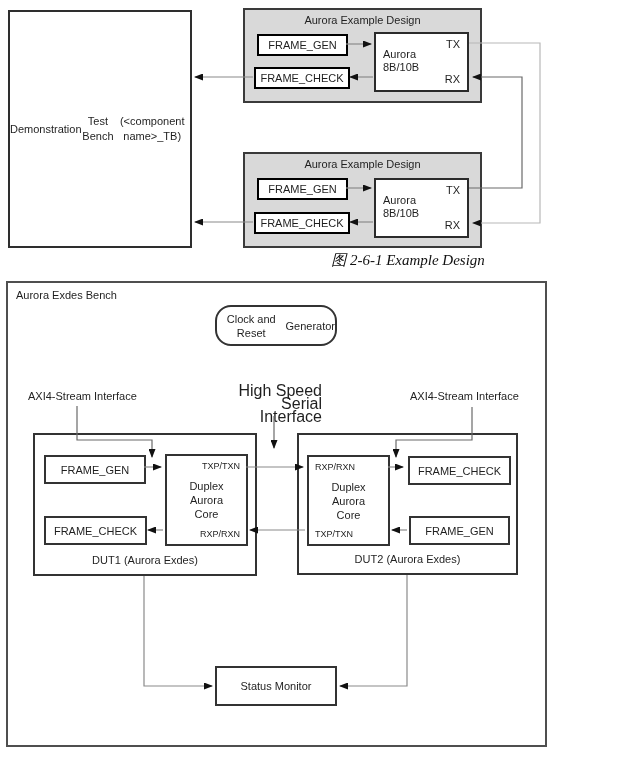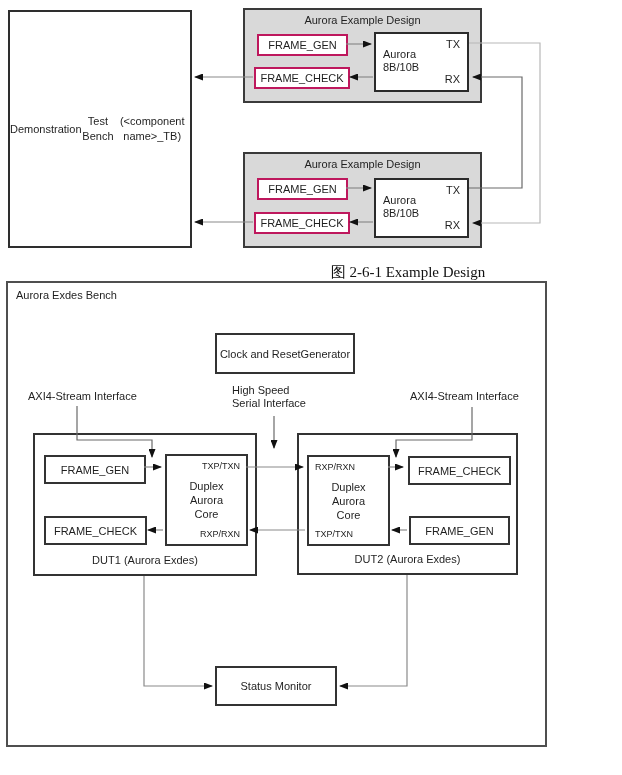--- a/index.html
+++ b/index.html
@@ -4,21 +4,21 @@
 <style>
   html,body{margin:0;padding:0;background:#fff;}
   #page{position:relative;width:622px;height:775px;background:#fff;overflow:hidden;
         font-family:"Liberation Sans",sans-serif;color:var(--text,#1f1f1f);}
   .abs{position:absolute;}
   .box{position:absolute;background:#fff;border:2px solid var(--border-dark,#2e2e2e);box-sizing:border-box;}
   .graybox{position:absolute;background:var(--gray-fill,#d9d9d9);border:2px solid #3a3a3a;box-sizing:border-box;}
   .lbl{font-size:11px;line-height:13px;white-space:nowrap;}
   .ctr{display:flex;flex-direction:row;align-items:center;justify-content:center;text-align:center;}
   .t11{font-size:11px;line-height:15px;}
-  .whitebox{position:absolute;background:#fff;border:2px solid #be185d;box-sizing:border-box;
+  .whitebox{position:absolute;background:#fff;border:2px solid #000000;box-sizing:border-box;
             display:flex;align-items:center;justify-content:center;font-size:11px;white-space:nowrap;}
   .corebox{position:absolute;background:#fff;border:2px solid #2b2b2b;box-sizing:border-box;}
   .port{font-size:9px;white-space:nowrap;}
   .dutcore{display:flex;flex-direction:column;justify-content:space-between;padding:5px 6px;}
   .corename{font-size:11px;line-height:14px;text-align:center;}
   .caption{position:absolute;font-family:"Liberation Serif",serif;font-size:15px;color:#111;
            text-align:center;white-space:nowrap;}
   svg.connectors{position:absolute;left:0;top:0;pointer-events:none;}
   .wire{stroke:var(--wire,#8a8a8a);fill:none;stroke-width:1.2;}
   .wire-light{stroke:var(--wire-light,#b8b8b8);}
@@ -52,33 +52,33 @@
     <div class="whitebox" style="left:12px;top:24px;width:91px;height:22px;">FRAME_GEN</div>
     <div class="whitebox" style="left:9px;top:58px;width:96px;height:22px;">FRAME_CHECK</div>
     <div class="corebox" style="left:129px;top:24px;width:95px;height:60px;">
       <span class="abs lbl" style="left:7px;top:14px;">Aurora</span>
       <span class="abs lbl" style="left:7px;top:27px;">8B/10B</span>
       <span class="abs lbl" style="right:7px;top:4px;">TX</span>
       <span class="abs lbl" style="right:7px;bottom:4px;">RX</span>
     </div>
   </div>
 
-  <div class="caption" style="left:318px;top:263px;width:180px;">图 2-6-1 Example Design</div>
+  <div class="caption" style="left:318px;top:251px;width:180px;font-style:italic;">图 2-6-1 Example Design</div>
 
   <div class="abs" style="left:6px;top:281px;width:541px;height:466px;border:2px solid #4f4f4f;box-sizing:border-box;background:#fff;">
     <div class="abs lbl" style="left:8px;top:6px;">Aurora Exdes Bench</div>
   </div>
 
-  <div class="box ctr" style="left:215px;top:333px;width:140px;height:41px;border-color:#333;font-size:11px;line-height:14px;">
+  <div class="box ctr" style="left:215px;top:305px;width:122px;height:41px;border-color:#333;font-size:11px;line-height:14px;border-radius:16px;">
     <span>Clock and Reset</span>
     <span>Generator</span>
   </div>
 
   <div class="abs lbl" style="left:28px;top:390px;">AXI4-Stream Interface</div>
-  <div class="abs" style="left:232px;top:384px;width:90px;text-align:left;font-size:11px;line-height:13px;">
+  <div class="abs" style="left:232px;top:384px;width:90px;text-align:right;font-size:16px;line-height:13px;">
     <div>High Speed</div>
     <div>Serial Interface</div>
   </div>
   <div class="abs lbl" style="left:410px;top:390px;">AXI4-Stream Interface</div>
 
   <div class="abs" style="left:33px;top:433px;width:224px;height:143px;border:2px solid #333;box-sizing:border-box;">
     <div class="whitebox" style="left:9px;top:20px;width:102px;height:29px;border-color:#333;">FRAME_GEN</div>
     <div class="whitebox" style="left:9px;top:81px;width:103px;height:29px;border-color:#333;">FRAME_CHECK</div>
     <div class="corebox dutcore" style="left:130px;top:19px;width:83px;height:92px;border-color:#333;">
       <span class="port" style="align-self:flex-end;">TXP/TXN</span>

